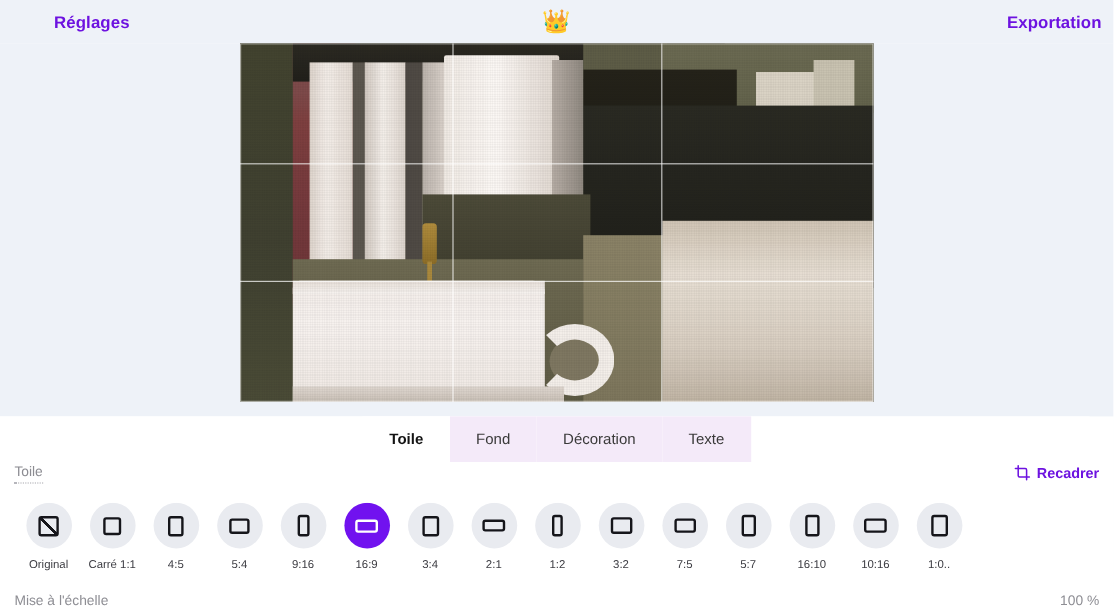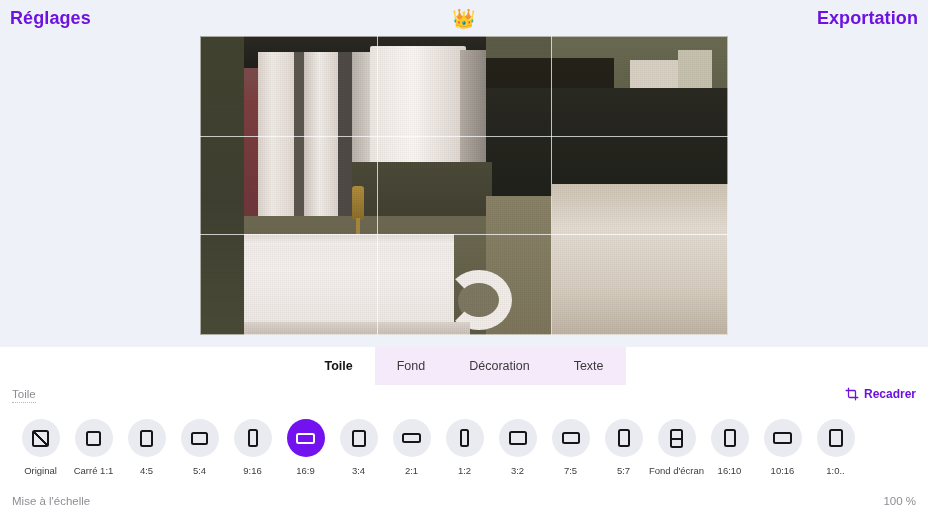--- a/index.html
+++ b/index.html
@@ -13,24 +13,25 @@
 
   
   .topbar {
     position: absolute; left: 0; top: 0;
     width: 928px; height: 36px;
     background: #eef2f8;
     display: flex; align-items: center;
     padding: 0 10px;
   }
   .topbar-left, .topbar-right {
-    font-size: 18px; font-weight: bold;
+    font-size: 14px; font-weight: bold;
     color: #6d12e0;
     letter-spacing: .1px;
     white-space: nowrap;
+    margin-left: 35px;
   }
   .topbar-left { flex: 0 0 auto; }
   .topbar-right { flex: 0 0 auto; margin-left: auto; }
   .topbar-center {
     position: absolute; left: 0; right: 0; top: 0; height: 36px;
     display: flex; align-items: center; justify-content: center;
     pointer-events: none;
     font-size: 19px; line-height: 1;
   }
   .topbar-center span { pointer-events: auto; }
@@ -341,26 +342,20 @@
           <div class="lbl">7:5</div>
         </div>
         <div class="ratio">
           <div class="circ">
             <div class="shape" style="width: 12px; height: 18px;"></div>
           </div>
           <div class="lbl">5:7</div>
         </div>
         <div class="ratio">
           <div class="circ">
-            <div class="shape wallpaper-ico" style="width: 13px; height: 19px;"></div>
-          </div>
-          <div class="lbl">Fond d'écran</div>
-        </div>
-        <div class="ratio">
-          <div class="circ">
             <div class="shape" style="width: 12px; height: 18px;"></div>
           </div>
           <div class="lbl">16:10</div>
         </div>
         <div class="ratio">
           <div class="circ">
             <div class="shape" style="width: 19px; height: 12px;"></div>
           </div>
           <div class="lbl">10:16</div>
         </div>

